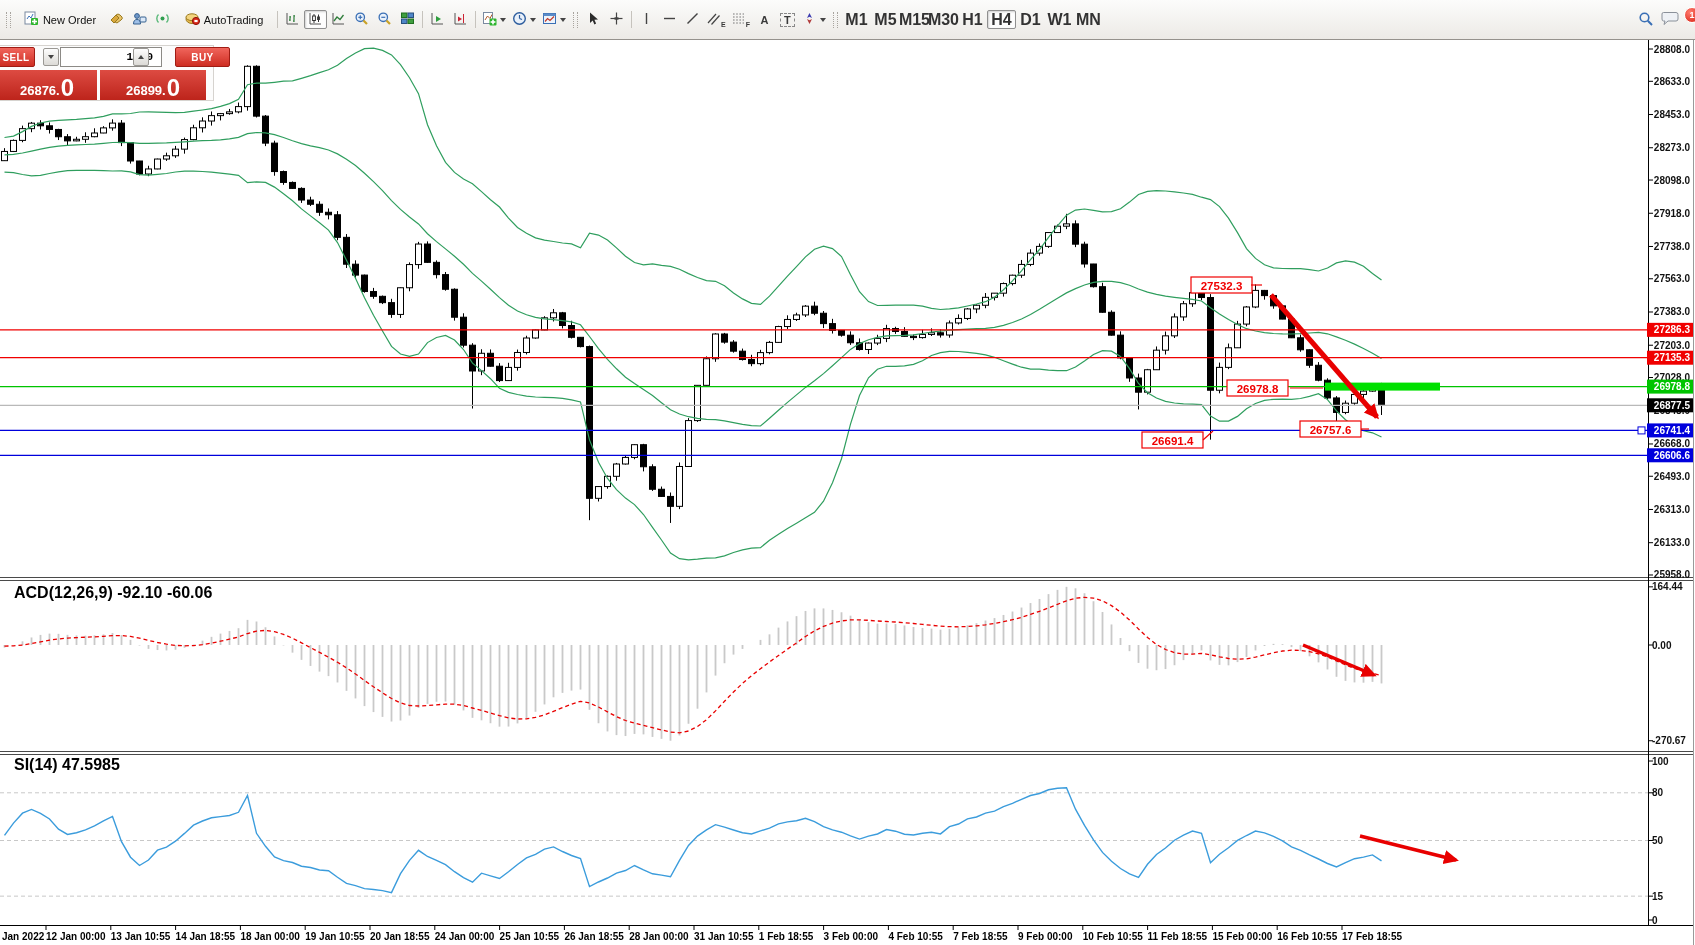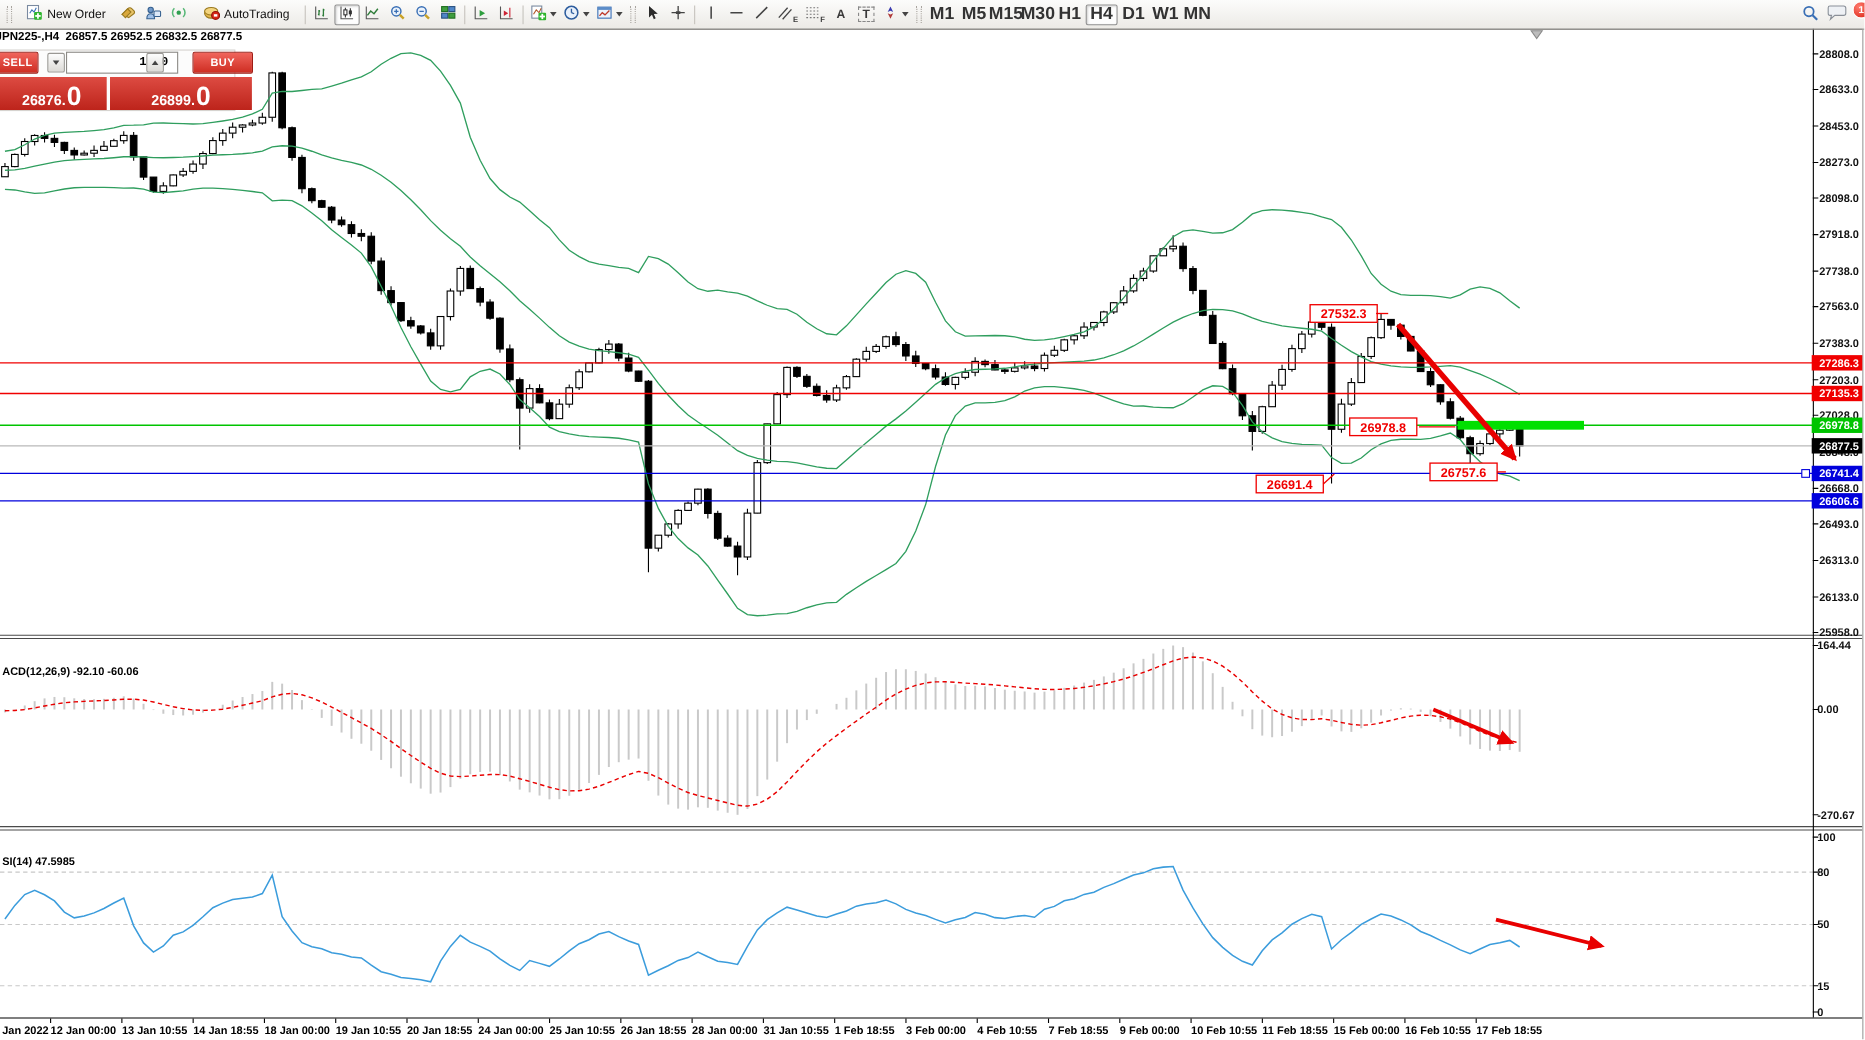--- a/index.html
+++ b/index.html
@@ -1,57 +1,57 @@
 <!DOCTYPE html>
 <html><head>
 <meta charset="utf-8">
 <style>
   html,body{margin:0;padding:0;width:1695px;height:945px;overflow:hidden;background:#fff;
     font-family:"Liberation Sans",sans-serif;position:relative;}
   
-  .toolbar{position:absolute;left:0;top:0;width:1695px;height:27px;z-index:5;
+  .toolbar{position:absolute;left:0;top:0;width:1695px;height:40px;z-index:5;
     background:linear-gradient(#fcfcfb,#eceae6);border-bottom:1px solid #95928d;
     display:flex;align-items:center;padding:0 2px;box-sizing:border-box;}
   .grip{width:3px;height:16px;border-left:1px dotted #a8a49e;border-right:1px dotted #a8a49e;margin:0 4px;}
   .sep{width:1px;height:17px;background:#c6c3bd;margin:0 3px;}
   .tbtn{height:19px;min-width:23px;display:flex;align-items:center;justify-content:center;
     border:1px solid transparent;border-radius:2px;background:transparent;padding:0 2px;
     font-size:10px;color:#222;cursor:default;box-sizing:border-box;}
   .tbtn.pressed{background:#fdfdfd;border:1px solid #8f8f8f;box-shadow:inset 1px 1px 2px rgba(0,0,0,.18);}
   .tbtn .lbl{margin-left:4px;font-size:11px;color:#111;}
   .tf{width:29px;font-weight:700;font-size:16px;color:#333;justify-content:center;}
   .caret{width:0;height:0;border-left:3px solid transparent;border-right:3px solid transparent;
     border-top:4px solid #444;margin-left:3px;}
   .right-cluster{margin-left:auto;display:flex;align-items:center;position:relative;}
   .badge{position:absolute;top:-3px;right:-7px;width:14px;height:14px;border-radius:50%;
     background:radial-gradient(circle at 35% 30%,#ff7b6e,#d71f10);color:#fff;font-size:9px;font-weight:700;
     display:flex;align-items:center;justify-content:center;border:1px solid #fff;}
   
   .chart-title{position:absolute;left:-4px;top:27px;z-index:4;font-size:10.5px;font-weight:700;
     color:#000;white-space:pre;}
-  .panel-label{position:absolute;left:2px;z-index:4;font-size:10px;font-weight:600;color:#000;white-space:pre;margin-top:22px;}
+  .panel-label{position:absolute;left:14px;z-index:4;font-size:16px;font-weight:600;color:#000;white-space:pre;}
   #macd-label{top:584px;} #rsi-label{top:756px;}
   
   .oneclick{position:absolute;left:-4px;top:45px;width:218px;height:56px;z-index:6;
     background:#fcfcfc;border:1px solid #d6d3cf;box-sizing:border-box;}
   .oc-btn{position:absolute;top:1px;height:20px;border:1px solid #9f1c14;border-radius:2px;
     background:linear-gradient(#f0655c,#ce2d22);color:#fff;font-weight:700;font-size:10px;
     letter-spacing:.4px;display:flex;align-items:center;justify-content:center;}
   .oc-sell{left:0;width:38px;} .oc-buy{left:178px;width:55px;}
   .oc-spinbtn{position:absolute;top:2px;width:16px;height:18px;background:linear-gradient(#fdfdfd,#dcdad6);
     border:1px solid #9a9894;border-radius:2px;display:flex;align-items:center;justify-content:center;padding:0;}
   .oc-dn{left:46px;} .oc-up{left:136px;}
   .oc-up .caret{border-top:none;border-bottom:4px solid #444;margin-left:0;}
   .oc-dn .caret{margin-left:0;}
   .oc-vol{position:absolute;left:63px;top:1px;width:72px;height:18px;border:1px solid #8c8a86;
     font-family:Liberation Mono, monospace;font-size:11px;font-weight:700;text-align:right;
     padding:0 8px 0 20px;background:#fff;}
   .oc-cell{position:absolute;top:24px;height:30px;background:linear-gradient(#dd4b42,#bd241b);
     color:#fff;display:flex;align-items:flex-end;justify-content:center;padding-bottom:3px;box-sizing:border-box;}
-  .oc-cell-sell{left:0;width:100px;} .oc-cell-buy{left:103px;width:129px;text-align:right;}
+  .oc-cell-sell{left:0;width:100px;} .oc-cell-buy{left:103px;width:106px;text-align:right;}
   .oc-cell span{font-size:13px;font-weight:700;line-height:13px;margin-top:16px;}
   .oc-cell b{font-size:24px;font-weight:700;line-height:18px;margin-left:1px;}
   svg text{font-family:"Liberation Sans",sans-serif;}
   .icon-letter{font-size:11px;font-weight:700;color:#3a3a3a;}
   .sub-letter{font-size:7px;font-weight:700;color:#3a3a3a;align-self:flex-end;margin-left:1px;}
 </style>
 </head>
 <body>
 
 <div class="toolbar">

